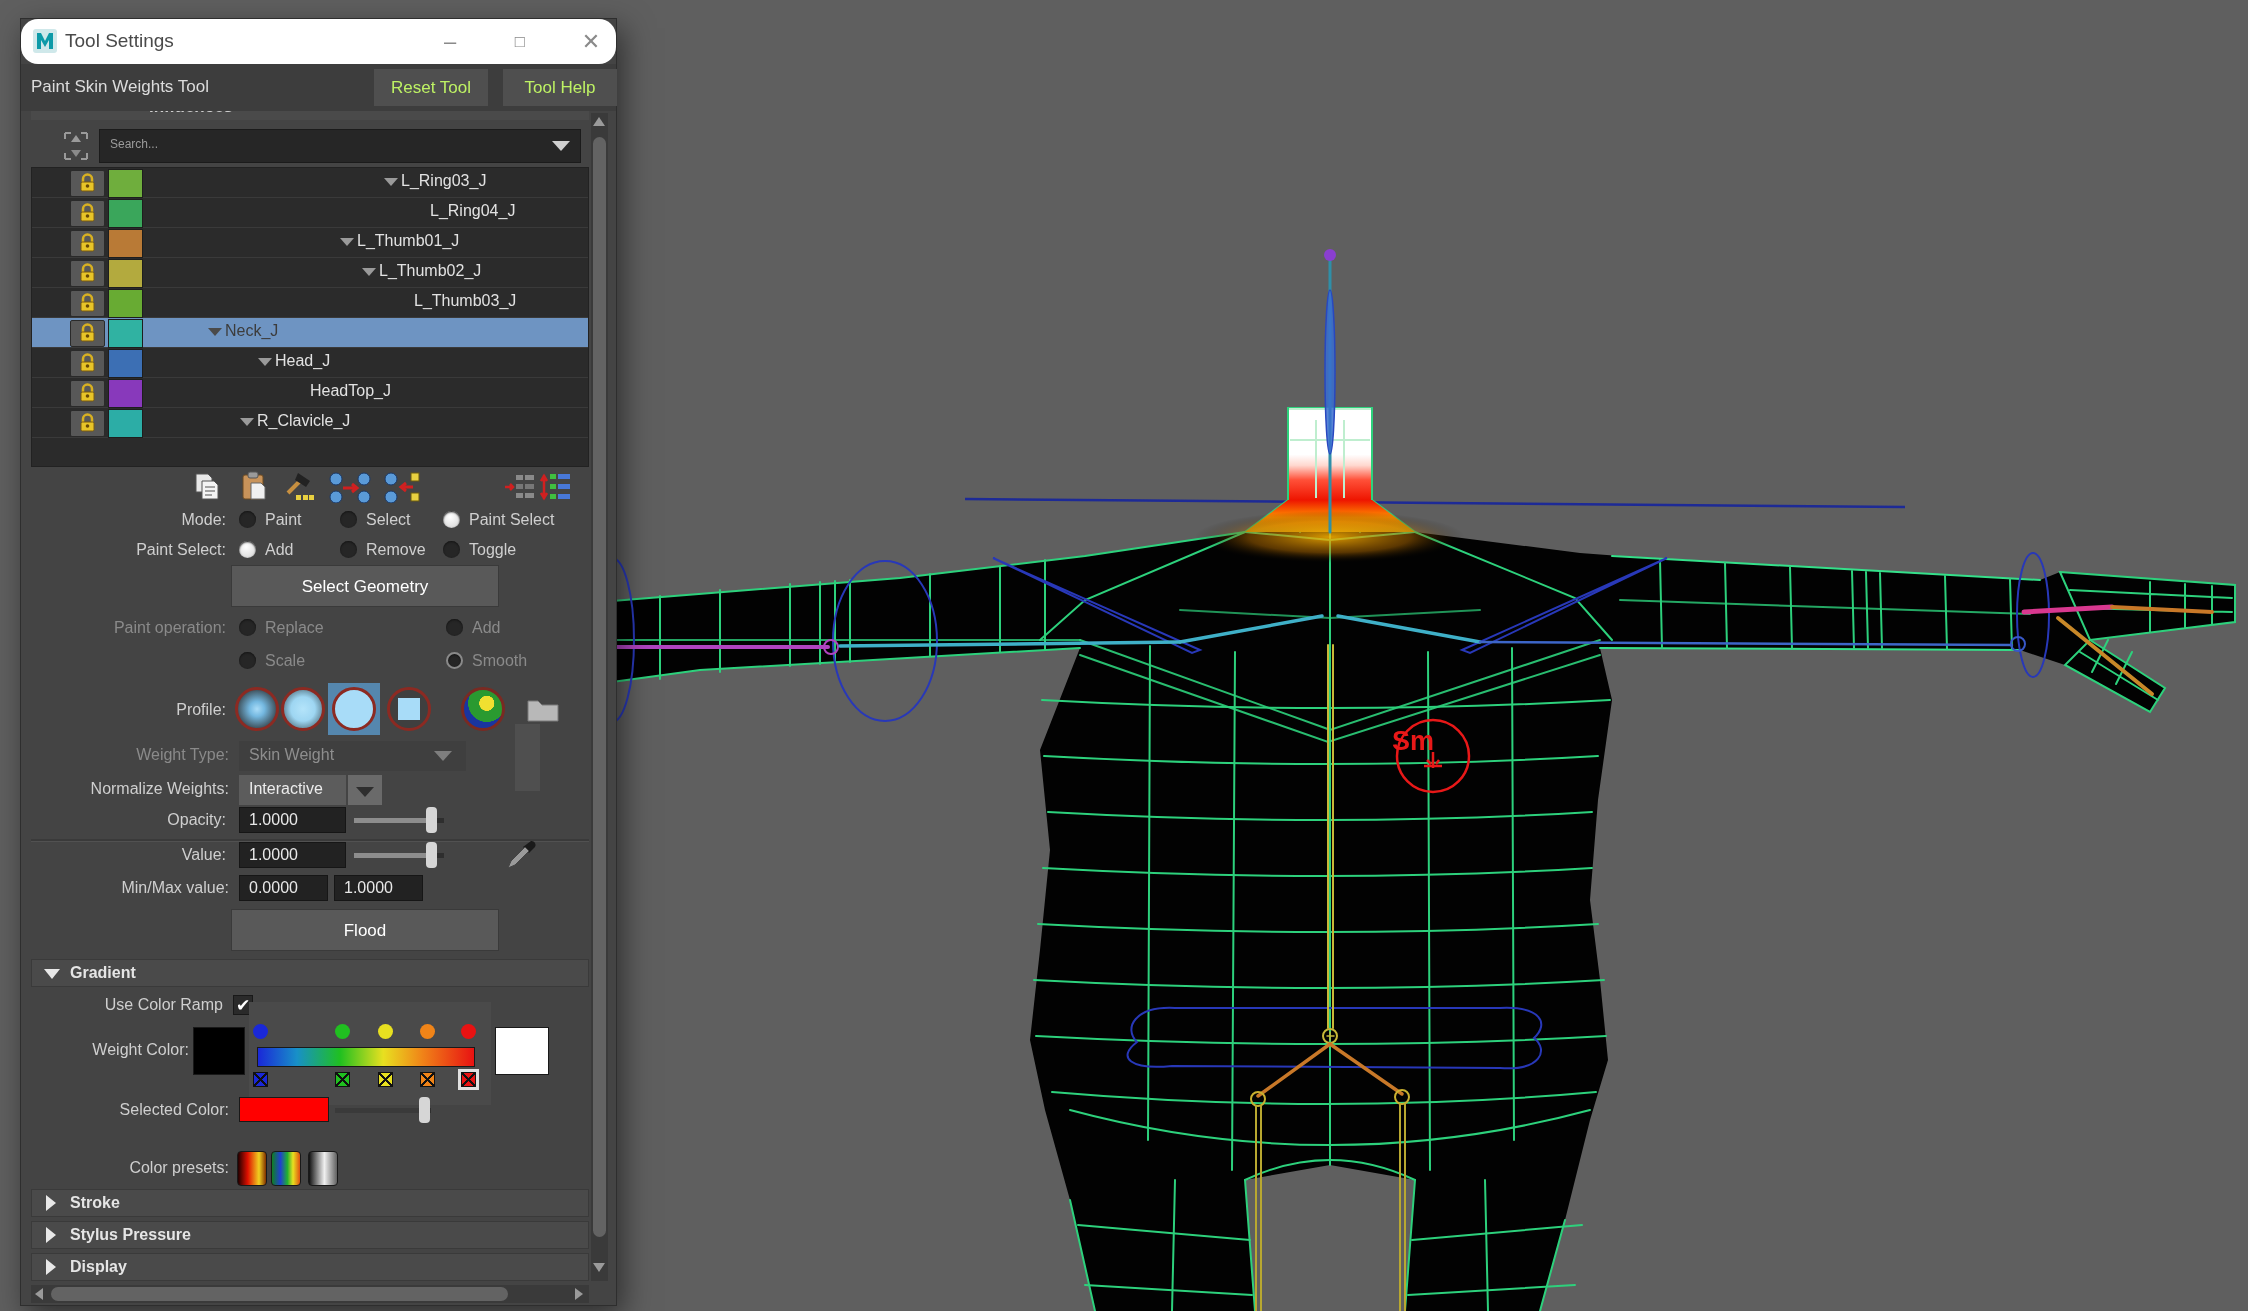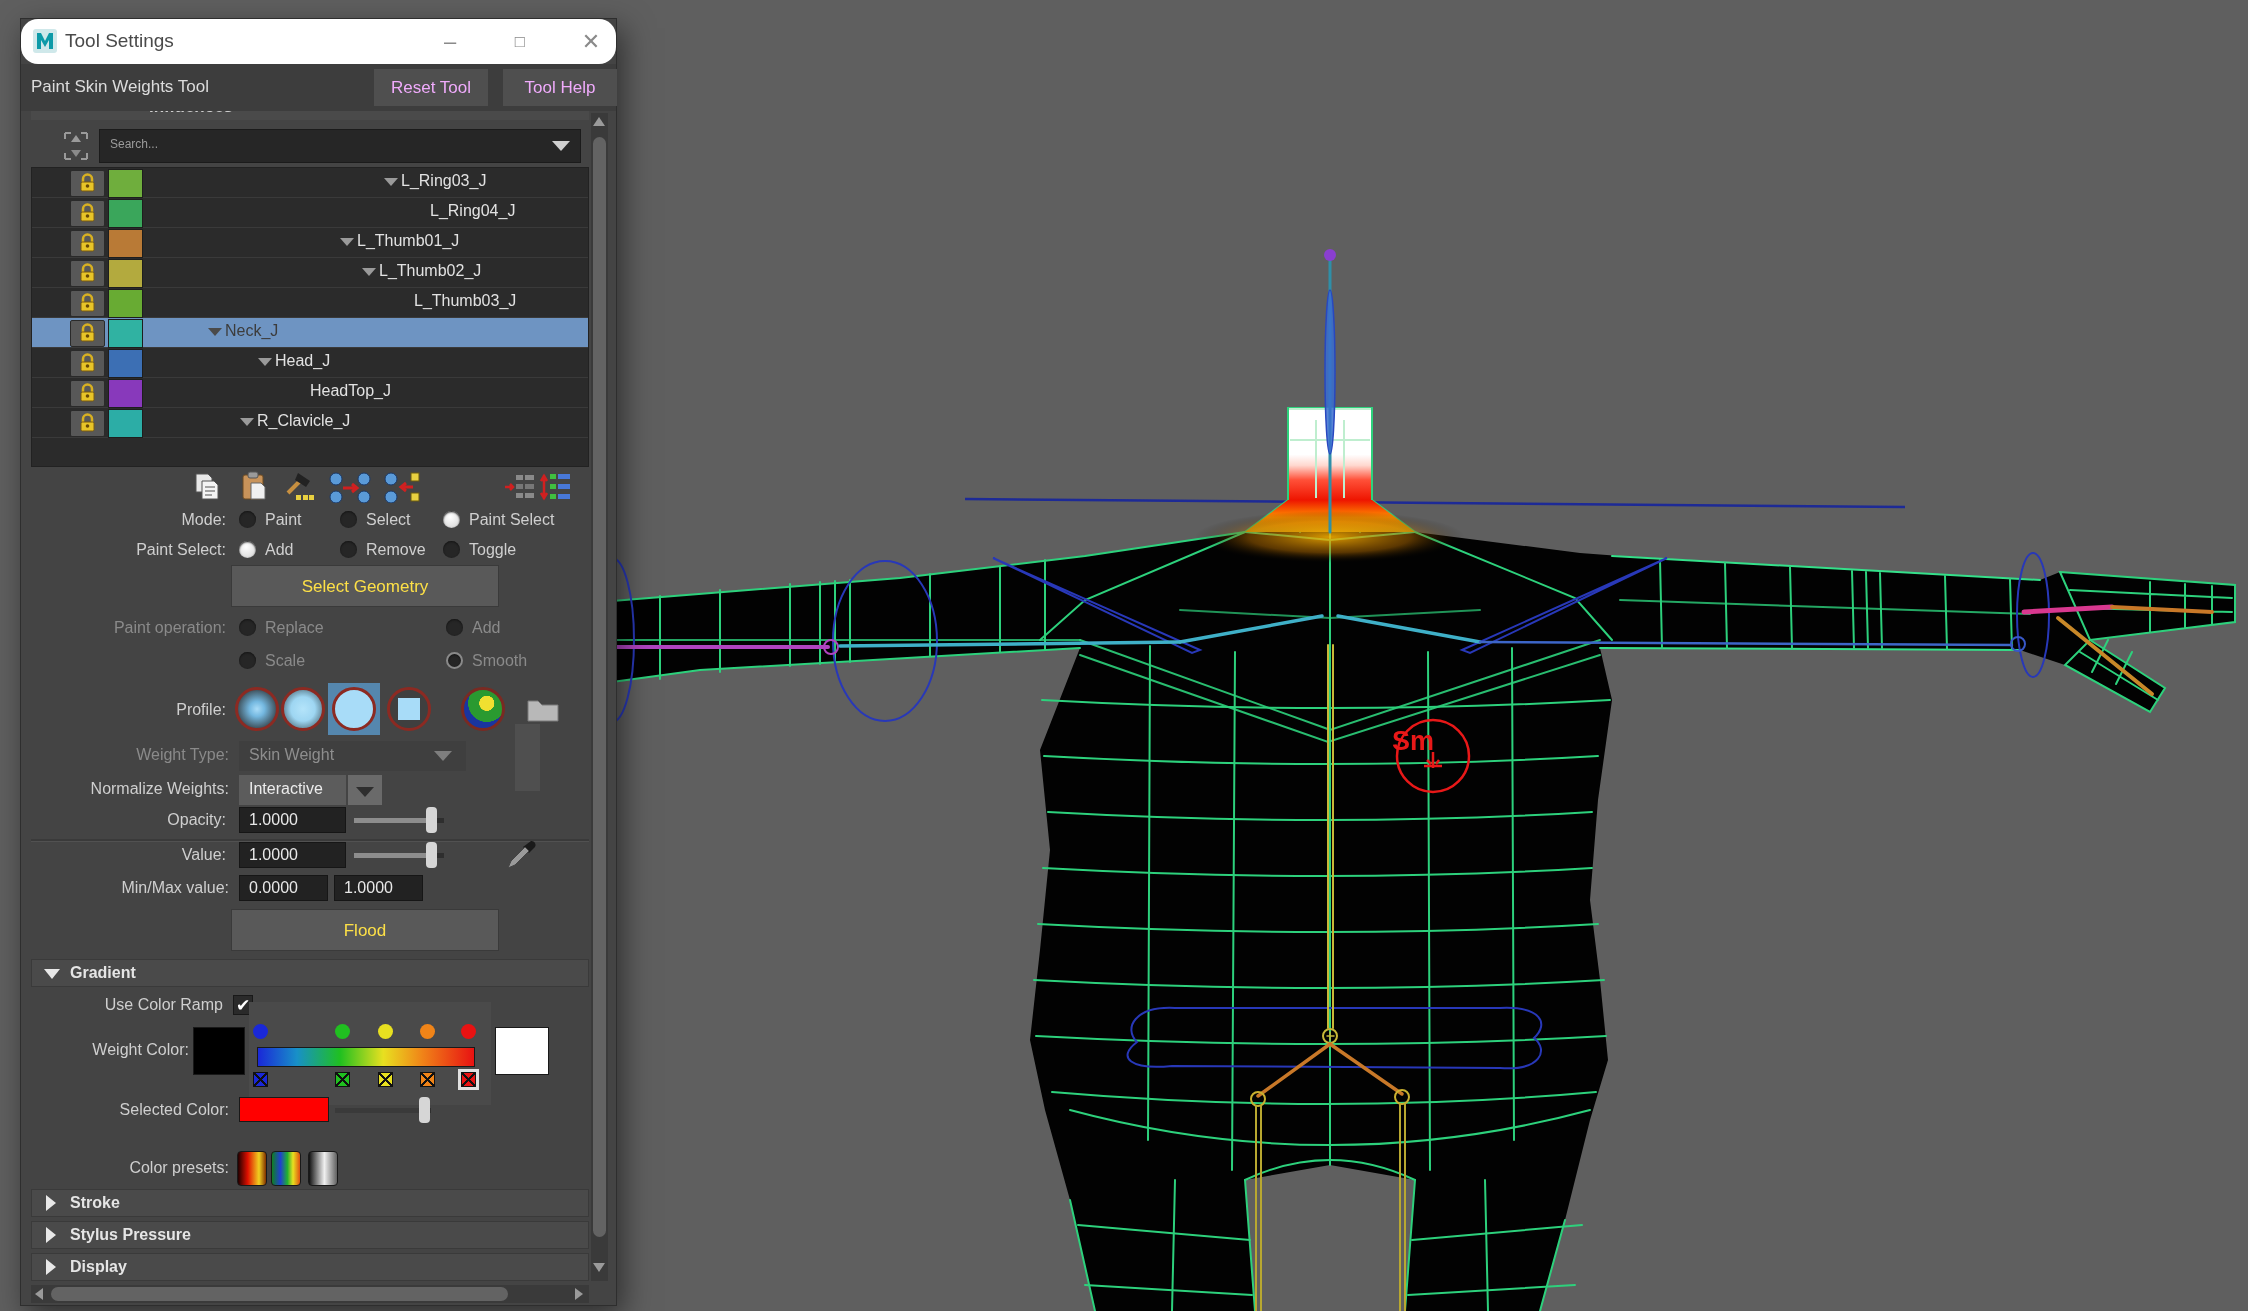--- a/index.html
+++ b/index.html
@@ -8,21 +8,21 @@
   
   #viewport{left:0;top:0;width:2248px;height:1311px;}
   
   #win{left:20px;top:18px;width:597px;height:1288px;background:#444444;
        box-shadow:6px 10px 28px rgba(0,0,0,.5);border:1px solid #2e2e2e;box-sizing:border-box;}
   #titlebar{left:0;top:0;width:100%;height:45px;background:#ffffff;border-radius:17px;}
   #titlebar .ttl{left:44px;top:11px;font-size:19px;color:#4a4a4a;}
   .winbtn{top:10px;width:26px;height:26px;color:#8a8a8a;font-size:22px;line-height:26px;text-align:center;}
   #header{left:0;top:45px;width:100%;height:47px;background:#3d3d3d;}
   #header .toolname{left:10px;top:13px;font-size:17px;color:#dcdcdc;}
-  .hbtn{top:5px;height:37px;background:#4f4f4f;color:#f0abfc;font-size:17px;text-align:center;line-height:37px;}
+  .hbtn{top:5px;height:37px;background:#4f4f4f;color:#bef264;font-size:17px;text-align:center;line-height:37px;}
   
   #sliver{left:10px;top:92px;width:558px;height:9px;background:#4a4a4a;overflow:hidden;}
   #sliver span{position:absolute;left:118px;top:-14px;font-weight:bold;font-size:17px;color:#cfcfcf;}
   
   #sortIcon{left:40px;top:110px;width:30px;height:34px;color:#9a9a9a;}
   #searchBox{left:78px;top:110px;width:482px;height:34px;background:#262626;border:1px solid #1b1b1b;box-sizing:border-box;}
   #searchBox .ph{position:absolute;left:10px;top:7px;color:#9b9b9b;font-size:12px;}
   #searchBox .dd{position:absolute;right:10px;top:11px;width:0;height:0;border-left:9px solid transparent;border-right:9px solid transparent;border-top:10px solid #cfcfcf;}
   
   #list{left:10px;top:148px;width:558px;height:300px;background:#2b2b2b;border:1px solid #222;box-sizing:border-box;}
@@ -39,21 +39,21 @@
   
   .ticon{top:452px;width:32px;height:32px;}
   
   .lbl{position:absolute;font-size:16px;color:#cfcfcf;text-align:right;}
   .lbl.dis{color:#8a8a8a;}
   .radio{position:absolute;width:17px;height:17px;border-radius:50%;background:#262626;box-shadow:inset 0 1px 2px #141414;}
   .radio.sel{background:radial-gradient(circle at 42% 35%,#ffffff,#d2d2d2);}
   .radio.dsel{background:#262626;border:2px solid #8a8a8a;box-sizing:border-box;}
   .ropt{position:absolute;font-size:16px;color:#cfcfcf;}
   .ropt.dis{color:#8a8a8a;}
-  .bigbtn{position:absolute;left:210px;width:268px;height:42px;background:#595959;border:1px solid #3a3a3a;color:#fde047;font-size:17px;text-align:center;line-height:42px;box-sizing:border-box;}
+  .bigbtn{position:absolute;left:210px;width:268px;height:42px;background:#595959;border:1px solid #3a3a3a;color:#ffffff;font-size:17px;text-align:center;line-height:42px;box-sizing:border-box;}
   
   .brushSel{left:307px;top:664px;width:52px;height:52px;background:#5587ae;}
   .brush{position:absolute;width:44px;height:44px;border-radius:50%;border:3px solid #8c2a22;box-sizing:border-box;}
   .b1{background:radial-gradient(circle,#aadcf8 0%,#74b8e0 28%,#3c4c55 75%,#333 100%);}
   .b2{background:radial-gradient(circle,#b4e4fa 0%,#9ed6f2 45%,#47626e 90%);}
   .b3{background:#a8dcf8;}
   .bsq{position:absolute;width:44px;height:44px;border-radius:50%;border:3px solid #8c2a22;box-sizing:border-box;background:#3f3f3f;}
   .bsq i{position:absolute;left:8px;top:8px;width:22px;height:22px;background:#a8dcf8;}
   .bimg{position:absolute;width:44px;height:44px;border-radius:50%;border:3px solid #7a2a22;box-sizing:border-box;
         background:radial-gradient(circle at 60% 35%,#f0e030 0 22%,#2a9a30 23% 55%,#1a35a0 56% 100%);}

